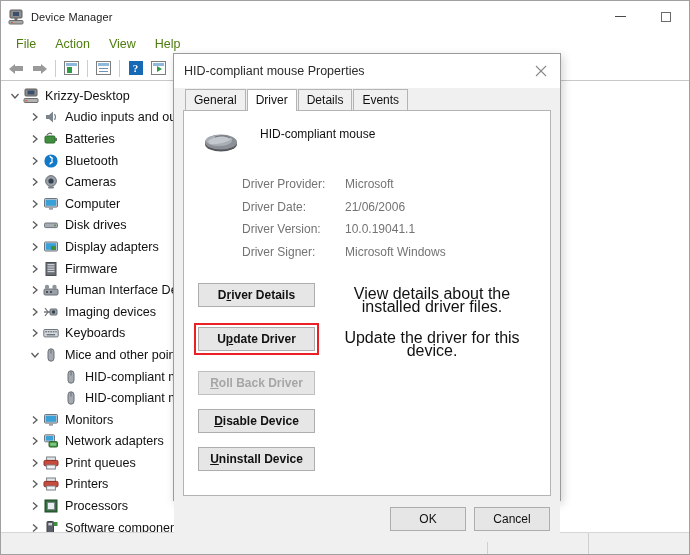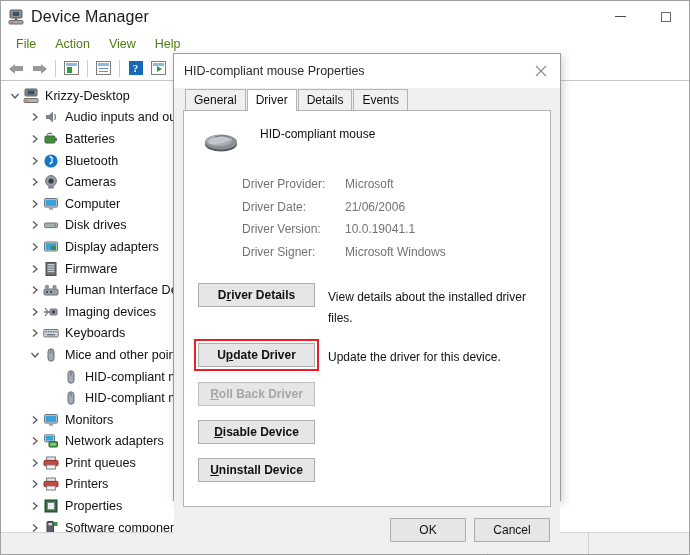--- a/index.html
+++ b/index.html
@@ -26,21 +26,21 @@
     background: #ffffff;
     display: flex; align-items: center;
     position: relative;
   }
   #app-icon {
     width: 16px; height: 16px;
     margin-left: 7px; margin-right: 7px;
     position: relative; flex: none;
   }
   #title-text {
-    font-size: 16px; color: #1b1b1b;
+    font-size: 11px; color: #1b1b1b;
     letter-spacing: .1px;
   }
   .win-btns { position: absolute; right: 0; top: 0; display: flex; height: 31px; }
   .win-btn {
     width: 46px; height: 31px;
     display: flex; align-items: center; justify-content: center;
   }
   .wb-min { width: 11px; height: 1px; background: #4a4a4a; }
   .wb-max { width: 10px; height: 10px; border: 1px solid #6a6a6a; }
 
@@ -237,21 +237,21 @@
   .act-btn {
     width: 117px; height: 24px;
     background: #e6e6e6;
     border: 1px solid #adadad;
     font-size: 12px; color: #111;
     display: flex; align-items: center; justify-content: center;
     font-family: "Liberation Sans", sans-serif;
     font-weight: bold;
   }
   .act-btn.disabled { color: #a6a6a6; background: #e6e6e6; border-color: #bfbfbf; }
-  .act-desc { font-size: 12px; color: #111; line-height: 21px; padding-top: 4px; max-width: 215px; }
+  .act-desc { font-size: 16px; color: #111; line-height: 13px; padding-top: 4px; max-width: 215px; text-align: center; }
   .mnem { text-decoration: underline; }
 
   #highlight-box {
     position: absolute;
     left: -4px; top: -4px;
     width: 125px; height: 32px;
     border: 2px solid #ec2024;
     pointer-events: none;
   }
 
@@ -575,21 +575,21 @@
       <div class="tree-row" style="padding-left: 26px;">
         <span class="tw">
           <svg width="10" height="10" viewBox="0 0 10 10">
             <path d="M3 1.5 L7 5 L3 8.5" stroke="#5a5a5a" stroke-width="1.3" fill="none"></path>
           </svg>
         </span>
         <span class="t-icon"><svg width="16" height="16" viewBox="0 0 16 16">
             <rect x="2" y="2" width="12" height="12" fill="#2f6b3a" stroke="#1f4a28"></rect>
             <rect x="4.4" y="4.4" width="7.2" height="7.2" fill="#e9eef2" stroke="#7a8086"></rect>
           </svg></span>
-        <span class="t-label">Properties</span>
+        <span class="t-label">Processors</span>
       </div>
       <div class="tree-row" style="padding-left: 26px;">
         <span class="tw">
           <svg width="10" height="10" viewBox="0 0 10 10">
             <path d="M3 1.5 L7 5 L3 8.5" stroke="#5a5a5a" stroke-width="1.3" fill="none"></path>
           </svg>
         </span>
         <span class="t-icon"><svg width="16" height="16" viewBox="0 0 16 16">
             <rect x="4" y="1.5" width="6.5" height="13" rx="0.8" fill="#5b6068" stroke="#3e434a"></rect>
             <rect x="5.4" y="3" width="3.6" height="2.4" fill="#cfd4d9"></rect>

